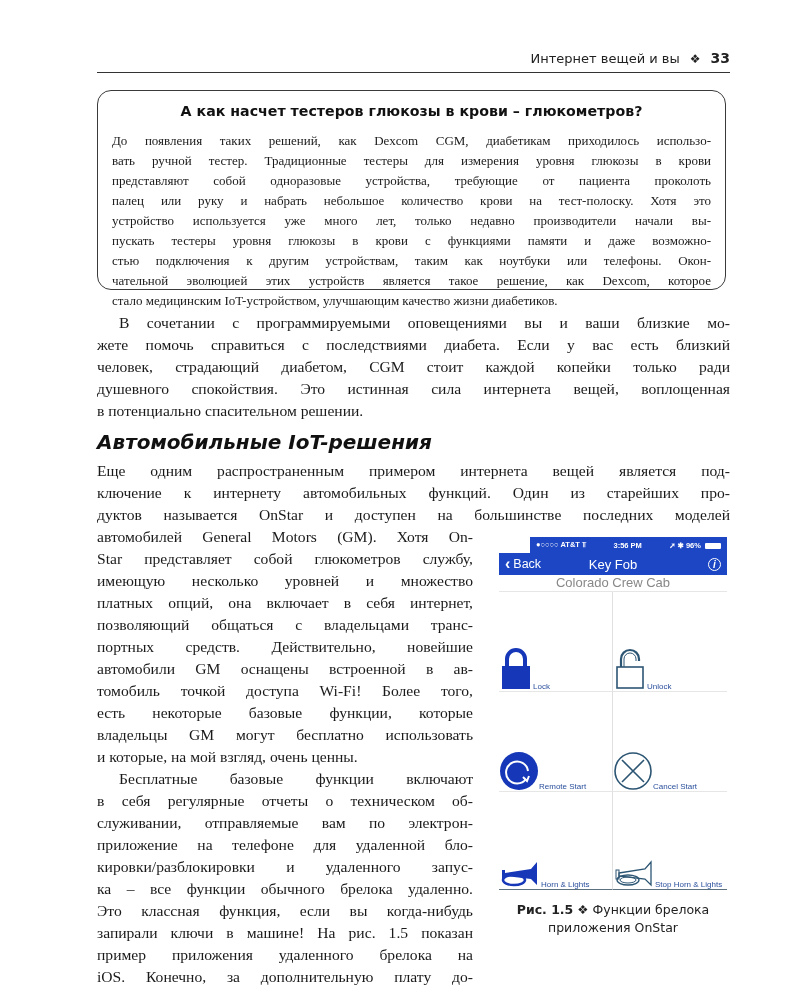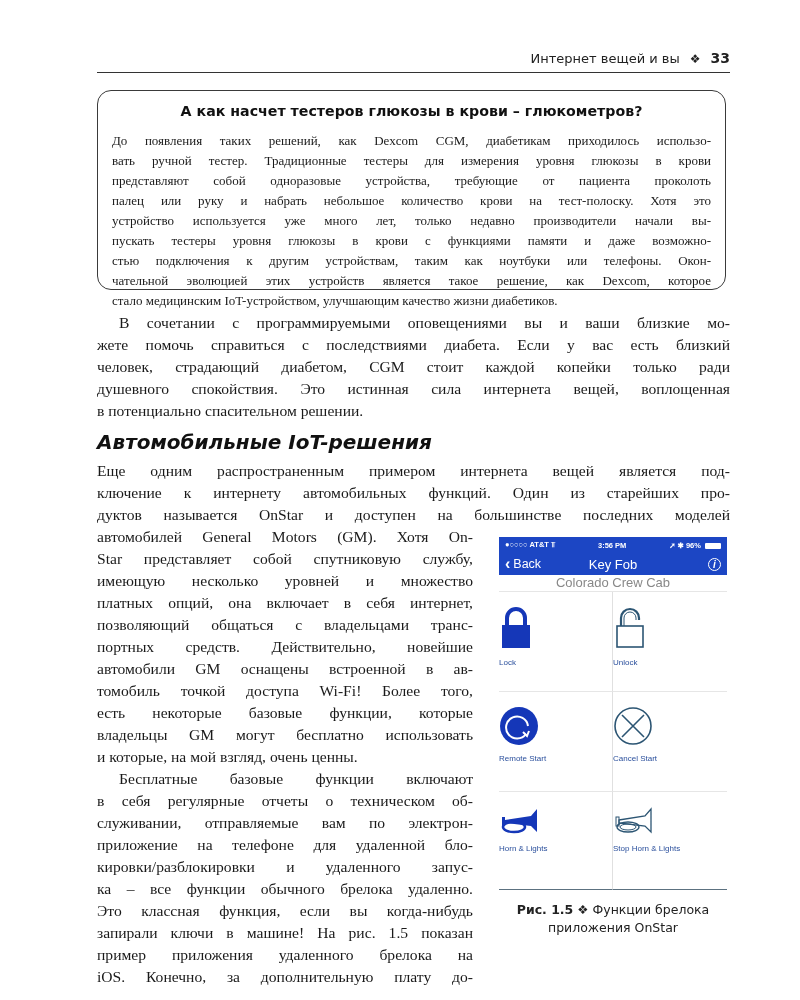--- a/index.html
+++ b/index.html
@@ -24,30 +24,30 @@
   .para .ln { display:block; text-align:justify; text-align-last:justify; white-space:nowrap; }
   .para .ln.last { text-align-last:left; }
   .para .ln.ind { padding-left:22px; }
 
   .h2 { position:absolute; left:97px; top:430px; font-size:20px; font-weight:bold; font-style:italic; color:#111; }
 
   .narrow { width:376px; }
 
   
   .phone { position:absolute; left:499px; top:537px; width:228px; height:356px; background:#fff; overflow:hidden; }
-  .status { height:16px; background:#1c46c4; color:#fff; font-family:"Liberation Sans", sans-serif; font-size:7.5px; font-weight:bold; display:flex; align-items:center; justify-content:space-between; padding:0 6px; }
+  .status { height:16px; background:#1c46c4; color:#fff; font-family:"Liberation Sans", sans-serif; font-size:7.5px; font-weight:bold; display:flex; align-items:center; justify-content:space-between; padding:0 6px;margin-left:31px; }
   .status .battery { display:inline-block; width:16px; height:6px; background:#fff; vertical-align:middle; margin-left:2px; border-radius:1px; }
   .navbar { height:22px; background:#1c46c4; color:#fff; font-family:"Liberation Sans", sans-serif; display:flex; align-items:center; justify-content:space-between; padding:0 6px; position:relative; }
   .navbar .back { font-size:12.5px; display:flex; align-items:center; gap:3px; }
   .navbar .back .chev { font-size:16px; font-weight:bold; line-height:1; }
   .navbar .title { position:absolute; left:0; right:0; text-align:center; font-size:13px; pointer-events:none; }
   .navbar .info { width:13px; height:13px; border:1.5px solid #fff; border-radius:50%; font-size:10px; font-style:italic; font-weight:bold; display:flex; align-items:center; justify-content:center; box-sizing:border-box; }
   .subtitle { height:16px; text-align:center; font-family:"Liberation Sans", sans-serif; font-size:13px; color:#888; line-height:16px; border-bottom:1px solid #e6e6e6; }
   .grid { display:grid; grid-template-columns:1fr 1fr; grid-template-rows:100px 100px 98px; }
-  .cell { display:flex; flex-direction:column; align-items:flex-start; padding-top:14px; box-sizing:border-box; border-bottom:1px solid #e6e6e6; }
+  .cell { display:flex; flex-direction:row; align-items:flex-end; padding-top:14px; box-sizing:border-box; border-bottom:1px solid #e6e6e6; }
   .cell:nth-child(odd) { border-right:1px solid #e0e0e0; }
   .cell:nth-child(5), .cell:nth-child(6) { border-bottom:1.3px solid #5c7180; }
   .cell .lbl { font-family:"Liberation Sans", sans-serif; font-size:8px; color:#2a4f9c; margin-top:8px; }
   .cell svg { display:block; }
 
   .caption { position:absolute; left:494px; top:901px; width:238px; text-align:center; font-size:12.5px; line-height:18px; color:#222; }
   .caption b { font-weight:bold; }
 </style>
 </head>
 <body>
@@ -86,21 +86,21 @@
 <div class="h2 sans">Автомобильные IoT-решения</div>
 
 <div class="para serif" style="top:460px;">
   <span class="ln">Еще одним распространенным примером интернета вещей является под-</span>
   <span class="ln">ключение к интернету автомобильных функций. Один из старейших про-</span>
   <span class="ln">дуктов называется OnStar и доступен на большинстве последних моделей</span>
 </div>
 
 <div class="para serif narrow" style="top:526px;">
   <span class="ln">автомобилей General Motors (GM). Хотя On-</span>
-  <span class="ln">Star представляет собой спутниковую службу,</span>
+  <span class="ln">Star представляет собой глюкометров службу,</span>
   <span class="ln">имеющую несколько уровней и множество</span>
   <span class="ln">платных опций, она включает в себя интернет,</span>
   <span class="ln">позволяющий общаться с владельцами транс-</span>
   <span class="ln">портных средств. Действительно, новейшие</span>
   <span class="ln">автомобили GM оснащены встроенной в ав-</span>
   <span class="ln">томобиль точкой доступа Wi-Fi! Более того,</span>
   <span class="ln">есть некоторые базовые функции, которые</span>
   <span class="ln">владельцы GM могут бесплатно использовать</span>
   <span class="ln last">и которые, на мой взгляд, очень ценны.</span>
 </div>

